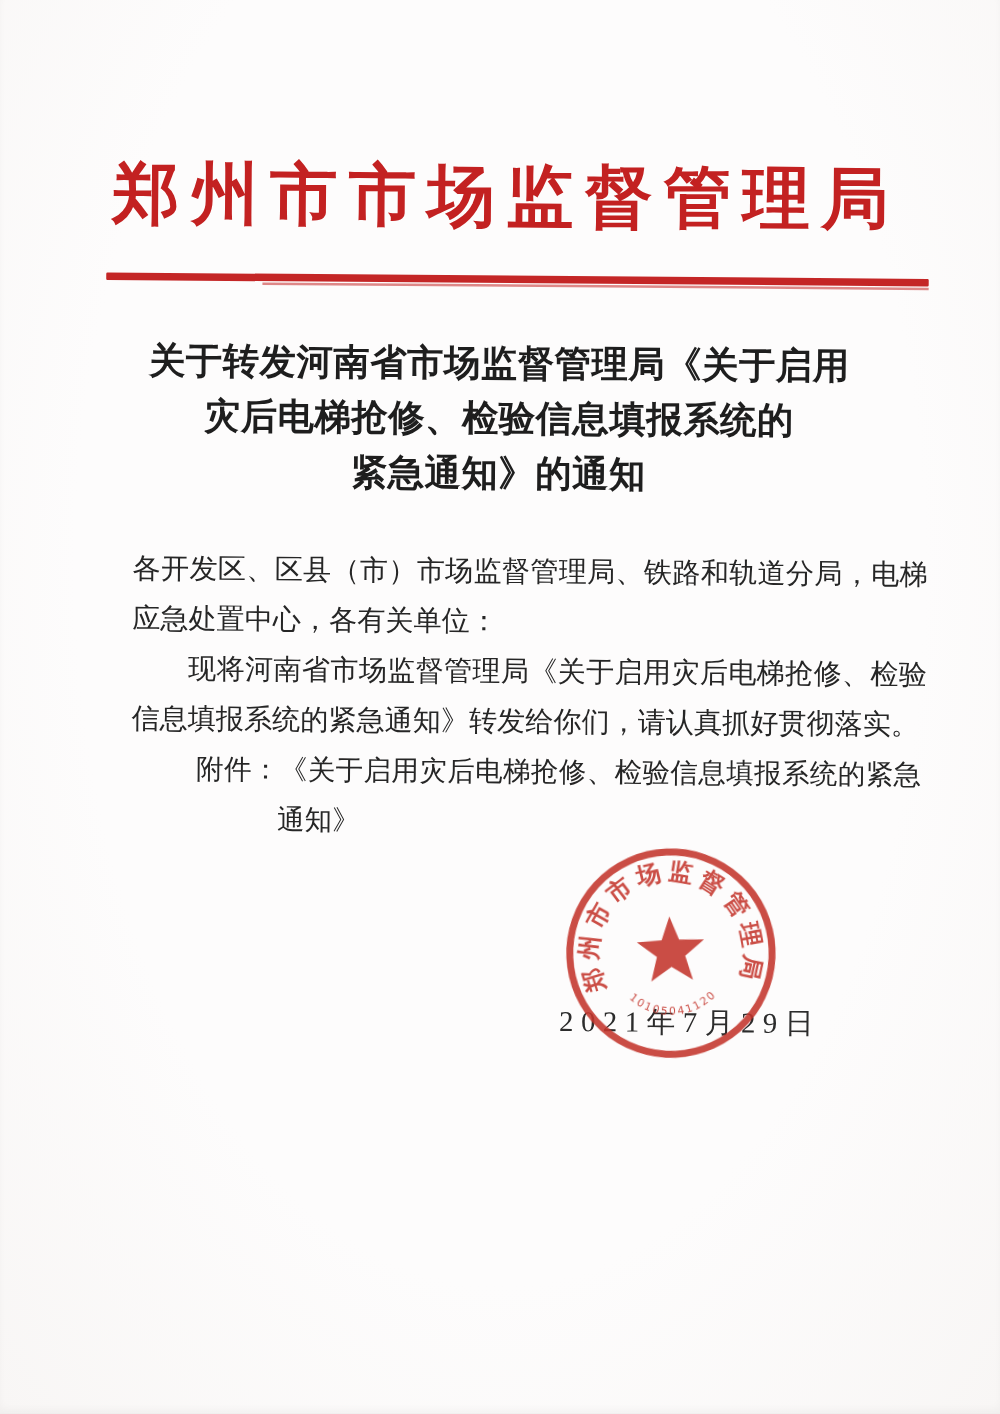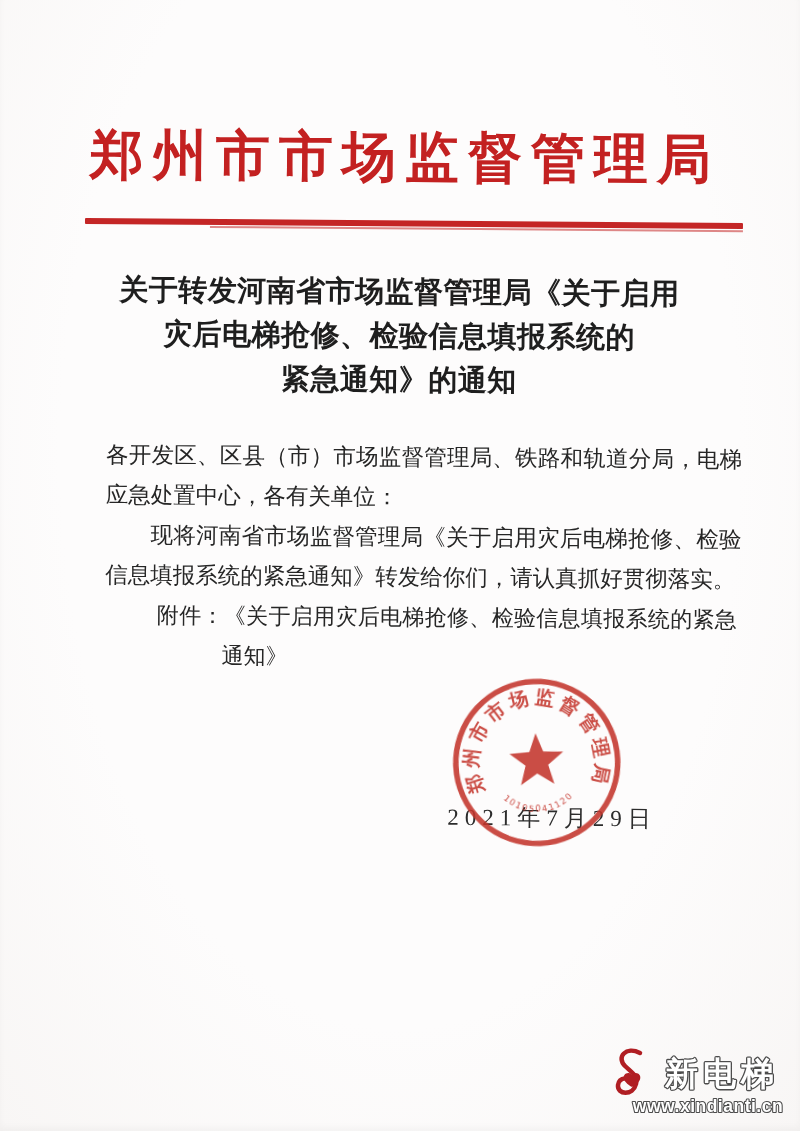--- a/index.html
+++ b/index.html
@@ -155,25 +155,13 @@
             <textPath href="#sealArcTop" startOffset="50%" text-anchor="middle">郑州市市场监督管理局</textPath>
           </text>
           <text font-size="8.5" letter-spacing="1.6" font-family="DejaVu Sans, sans-serif" fill="#c4352c">
             <textPath href="#sealArcBottom" startOffset="50%" text-anchor="middle">4101050411205</textPath>
           </text>
         </svg>
       </div>
     </div>
   </div>
 
-  <div class="watermark">
-    <svg width="186" height="78" viewBox="0 0 186 78">
-
-      <g>
-        <path d="M32 8 C18 1 8 12 17 21 C23 27 30 30 28 39 C25 51 9 50 10 40 C11 32 22 31 27 38" fill="none" stroke-width="4.5" stroke-linecap="round" stroke="#b01e23"></path>
-        <path d="M24 30 c-3.5 -4.5 -10 -1 -8 4.5 c1.5 4 8 7.5 8 7.5 c0 0 6.5 -3.5 8 -7.5 c2 -5.5 -4.5 -9 -8 -4.5 z" fill="#b01e23"></path>
-      </g>
-
-      <text x="114" y="40" text-anchor="middle" font-family="Liberation Sans, DejaVu Sans, sans-serif" font-size="33" font-weight="bold" letter-spacing="5" stroke-width="2.6" paint-order="stroke" stroke-linejoin="round" fill="#ffffff" stroke="#4c4c4c">新电梯</text>
-      <text x="100" y="67" text-anchor="middle" font-family="Liberation Sans, DejaVu Sans, sans-serif" font-size="17.5" font-weight="bold" letter-spacing="0.5" stroke-width="2.2" paint-order="stroke" stroke-linejoin="round" fill="#ffffff" stroke="#4c4c4c">www.xindianti.cn</text>
-    </svg>
-  </div>
 </div>
 
 </body></html>

